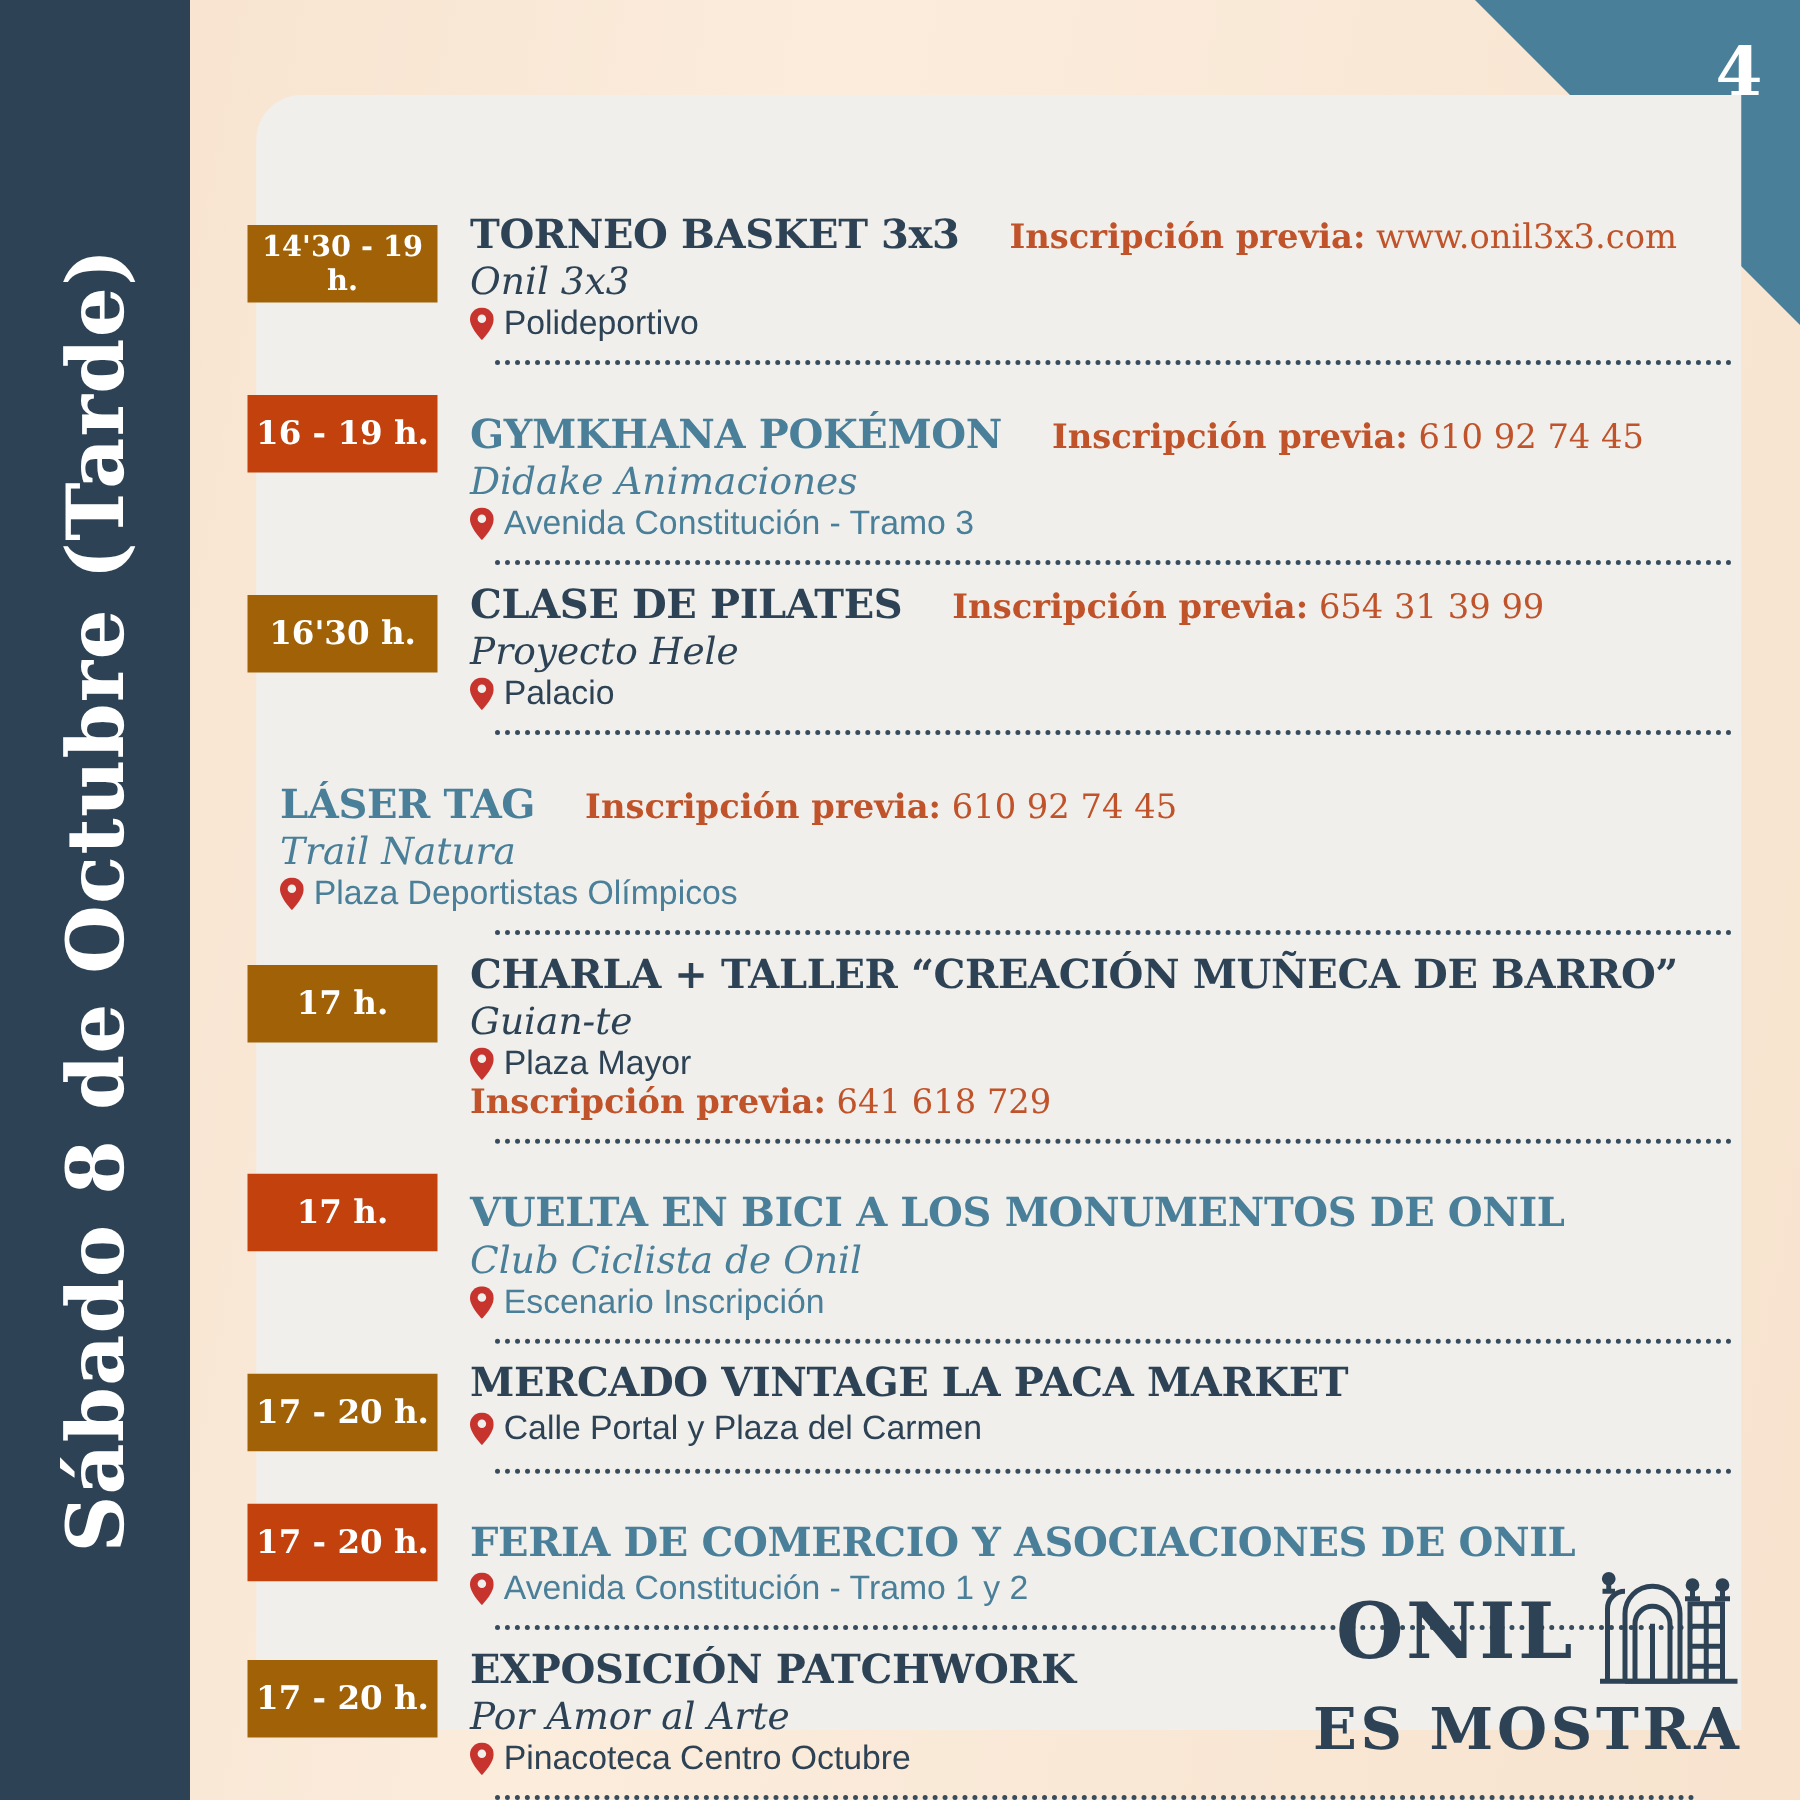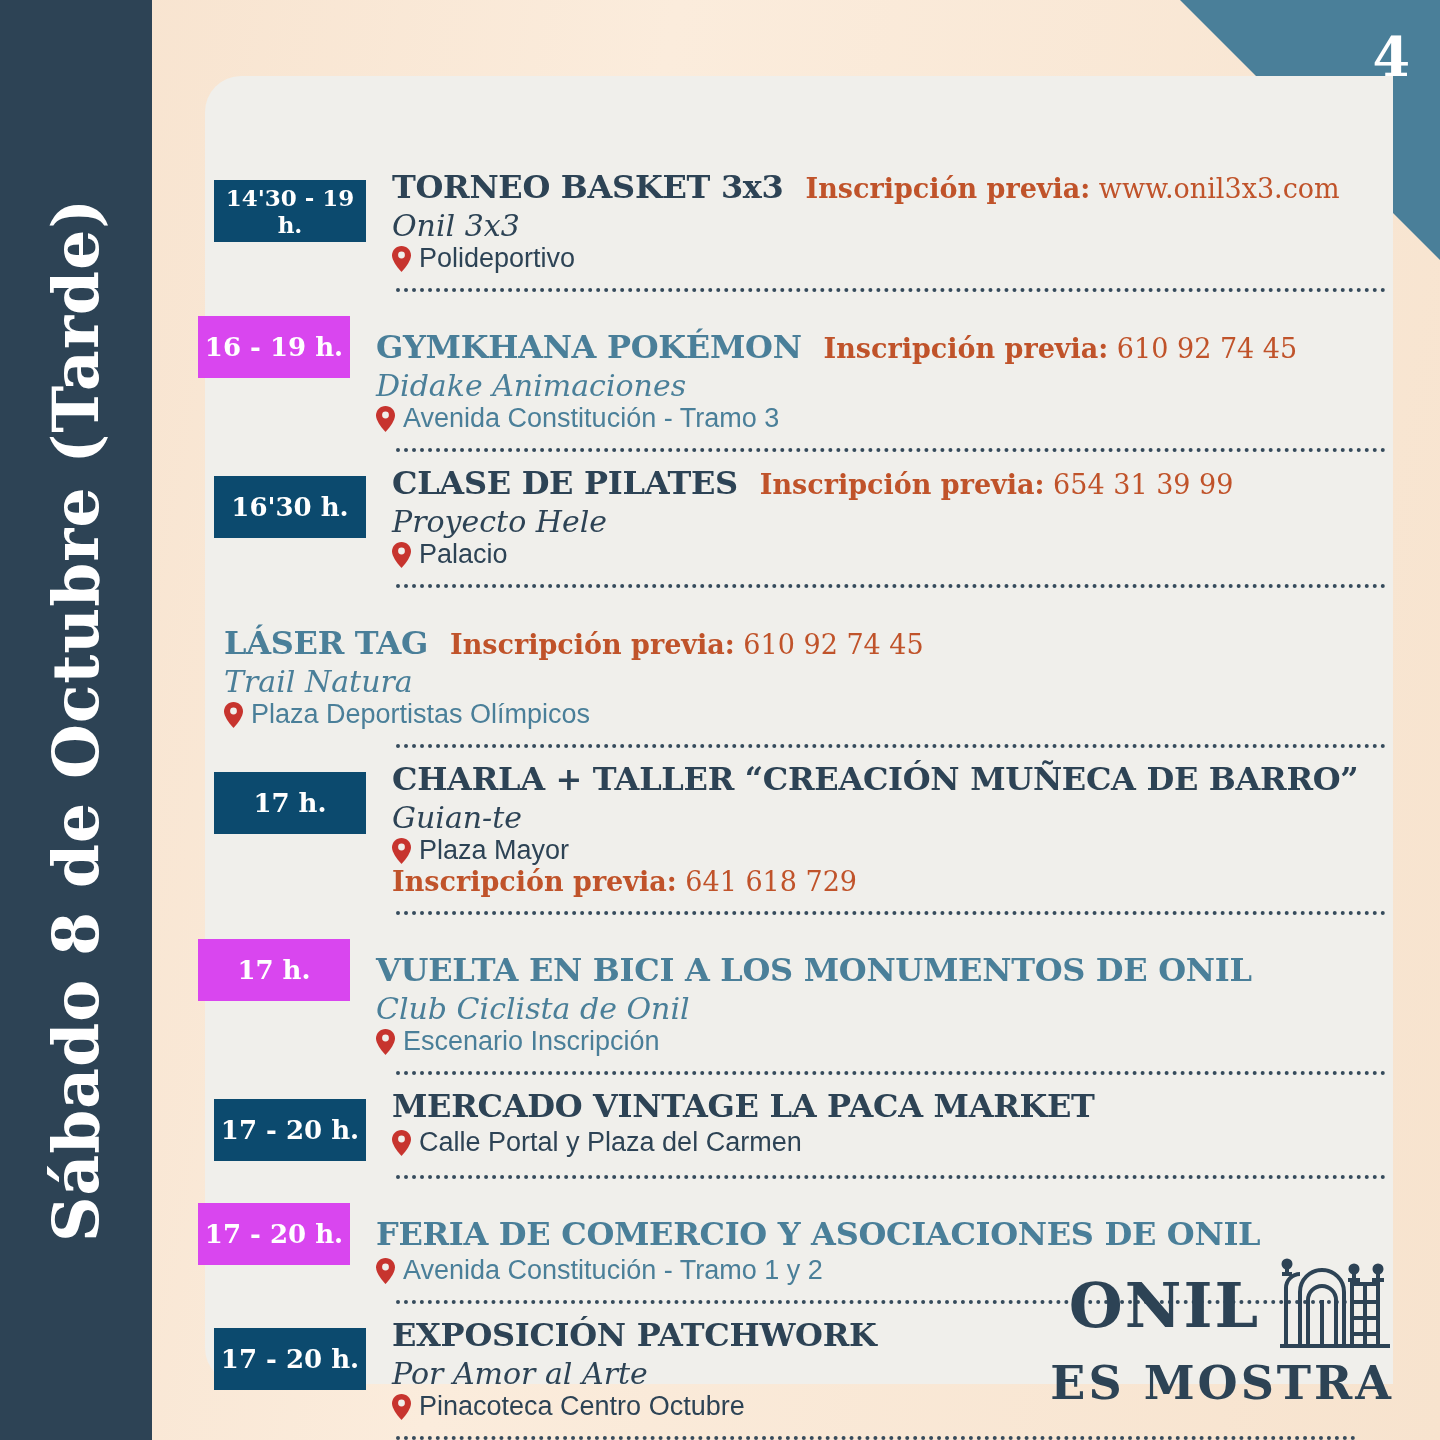--- a/index.html
+++ b/index.html
@@ -99,35 +99,35 @@
     color: #ffffff;
     font-family: "DejaVu Serif", serif;
     font-weight: bold;
     font-size: 26px;
     margin-top: 14px;
     letter-spacing: 0px;
     box-sizing: border-box;
     padding: 4px 2px;
     text-align: center;
   }
-  .time-chip.dark { background: #0c4a6e; margin-left: 16px; }
-  .time-chip.blue { background: #d946ef; }
+  .time-chip.dark { background: #a16207; }
+  .time-chip.blue { background: #c2410c; }
   .time-chip.small { font-size: 23px; }
 
   .details {
     flex: 1 1 auto;
     padding-left: 26px;
     padding-top: 2px;
   }
 
   .line1 {
     display: flex;
     align-items: baseline;
     flex-wrap: wrap;
-    gap: 0 22px;
+    gap: 0 40px;
   }
   .line2 {
     display: flex;
     align-items: baseline;
     flex-wrap: wrap;
     gap: 0 20px;
     margin-top: 2px;
     flex-direction: column;
   }
 

